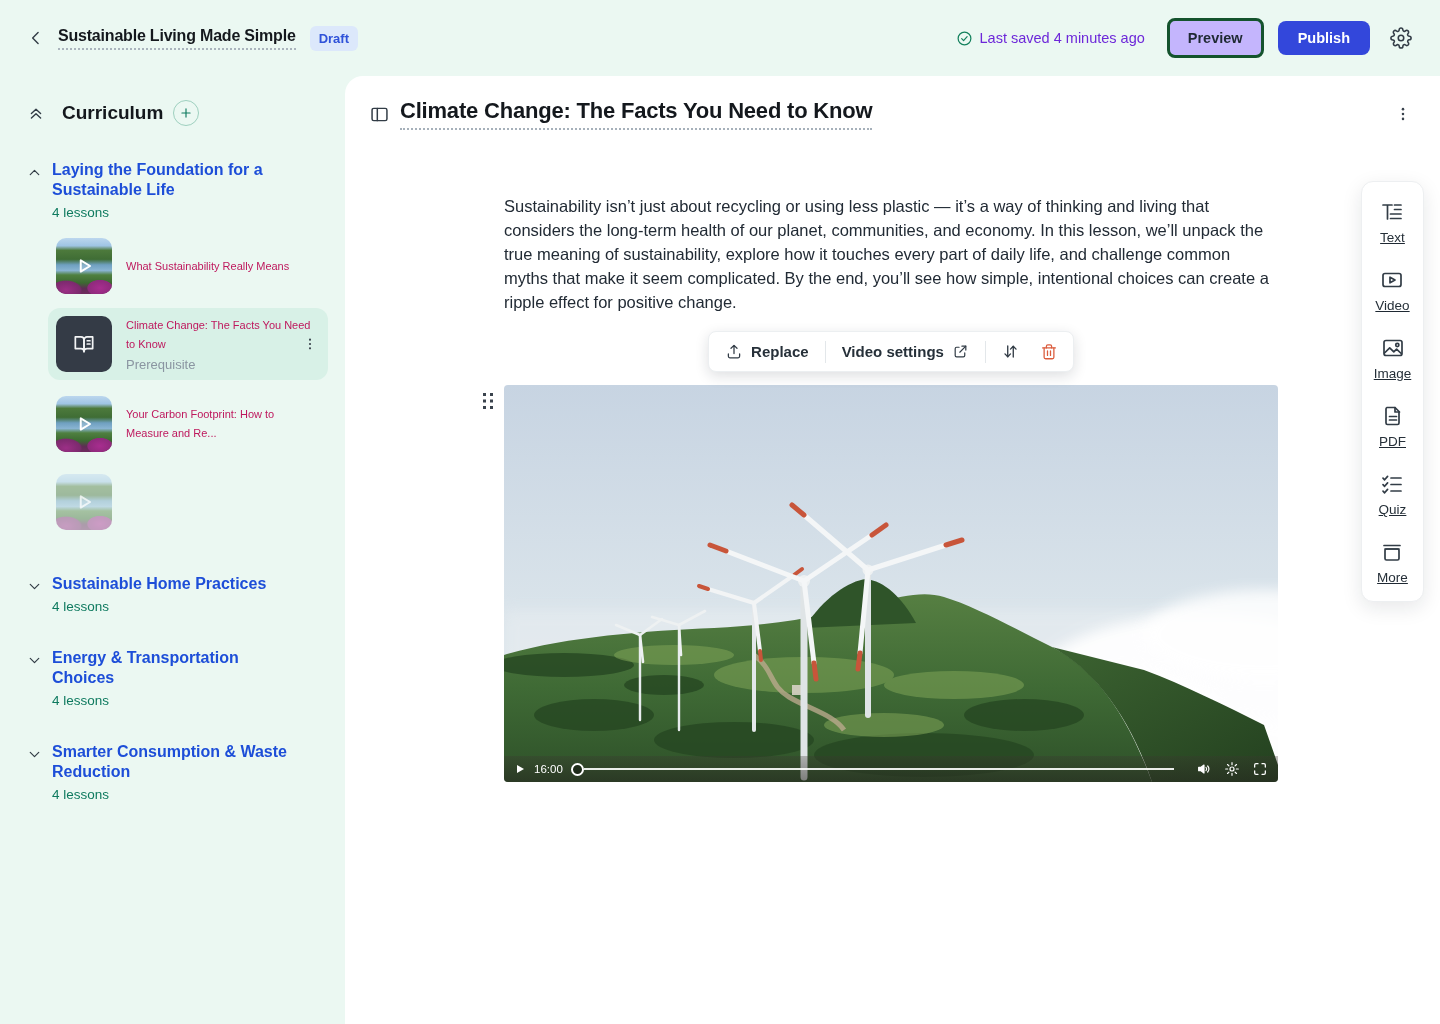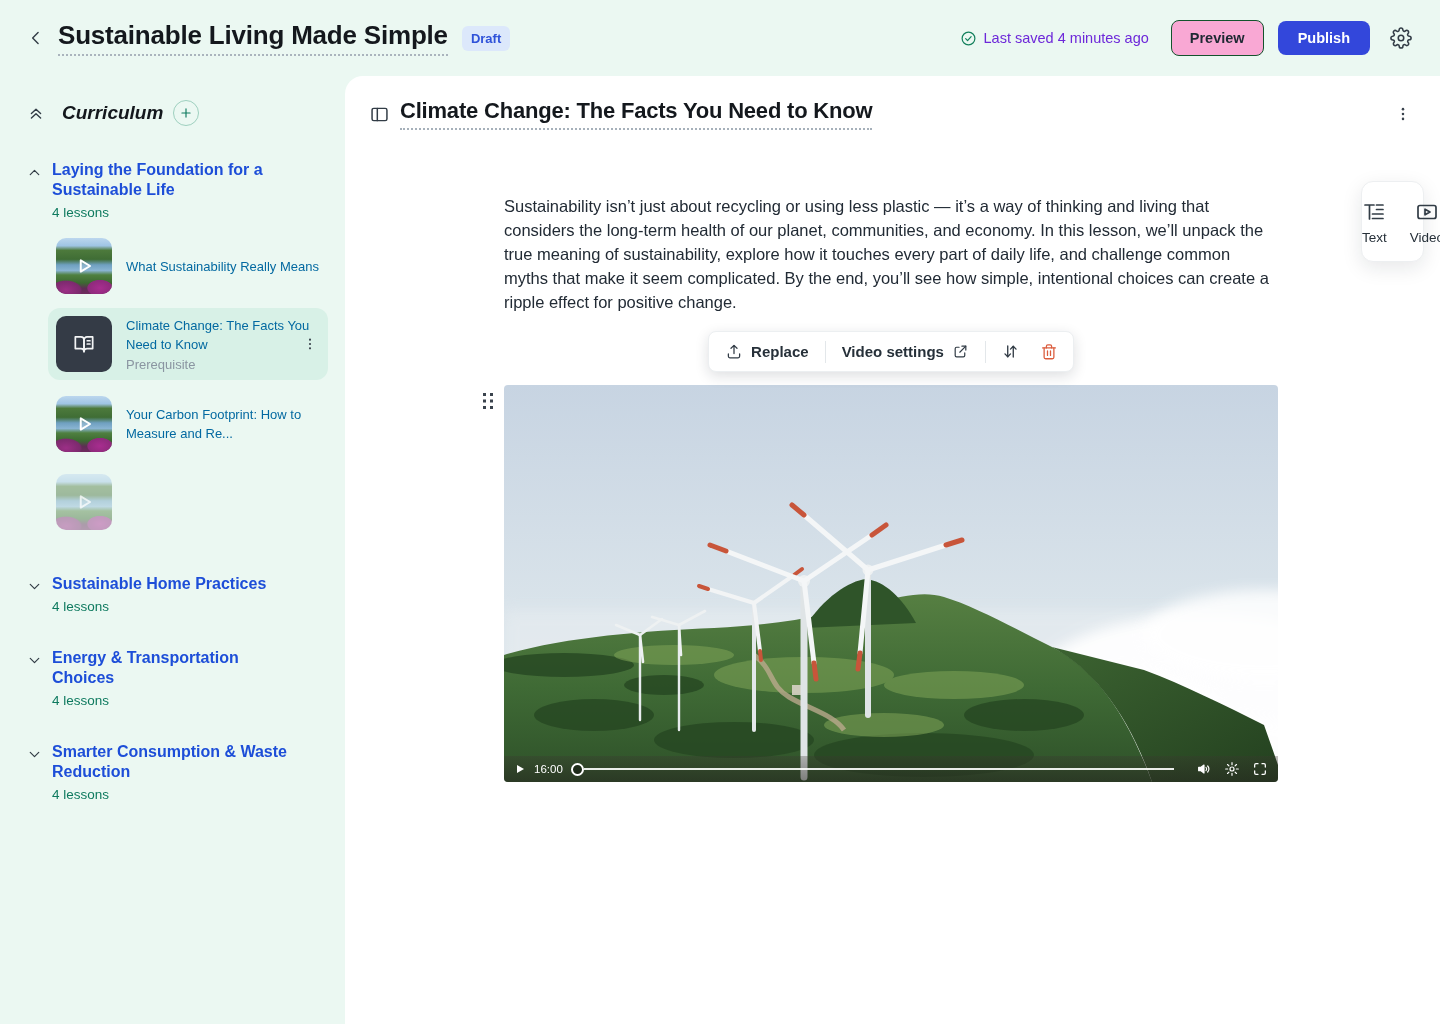--- a/index.html
+++ b/index.html
@@ -4,33 +4,33 @@
 <style>
   * { margin:0; padding:0; box-sizing:border-box; }
   html,body { width:1440px; height:1024px; font-family:"Liberation Sans", sans-serif; background:#EBF8F2; overflow:hidden; color:#1f2933; }
 
   svg { display:block; }
   .ic { stroke:#323c46; stroke-width:1.7; fill:none; stroke-linecap:round; stroke-linejoin:round; }
 
   
   .app-header { position:absolute; left:0; top:0; width:1440px; height:76px; display:flex; align-items:center; padding:0 24px 0 22px; background:#EBF8F2; z-index:5; }
   .back-btn { width:28px; height:28px; display:flex; align-items:center; justify-content:center; cursor:pointer; }
-  .course-title { font-size:26px; font-weight:700; color:#14181d; margin-left:8px; padding-bottom:3px; border-bottom:2px dotted #aab4bd; letter-spacing:-0.2px; }
+  .course-title { font-size:16px; font-weight:700; color:#14181d; margin-left:8px; padding-bottom:3px; border-bottom:2px dotted #aab4bd; letter-spacing:-0.2px; }
   .draft-badge { margin-left:14px; background:#DCE8FB; color:#2F52D9; font-size:13px; font-weight:600; padding:5px 9px; border-radius:6px; }
   .header-right { margin-left:auto; display:flex; align-items:center; gap:14px; }
   .saved { display:flex; align-items:center; gap:7px; color:#6d28d9; font-size:14.5px; margin-right:8px; }
   .btn { font-family:inherit; font-size:14.5px; font-weight:600; border-radius:8px; padding:9px 18px; cursor:pointer; }
-  .btn-preview { background:#f9a8d4; color:#1f2933; border:1px solid #14532d; }
+  .btn-preview { background:#c4b5fd; color:#1f2933; border:3px solid #14532d; }
   .btn-publish { background:#3347DB; color:#fff; border:none; padding:9px 20px; }
   .gear-btn { width:30px; height:30px; display:flex; align-items:center; justify-content:center; cursor:pointer; margin-left:2px; }
 
   
   .sidebar { position:absolute; left:0; top:76px; width:345px; bottom:0; background:#EBF8F2; padding-top:24px; overflow:hidden; }
   .curriculum-head { display:flex; align-items:center; padding:0 20px 0 26px; gap:10px; }
-  .curriculum-title { font-size:19px; font-weight:700; color:#14181d; margin-left:6px;font-style:italic; }
+  .curriculum-title { font-size:19px; font-weight:700; color:#14181d; margin-left:6px; }
   .collapse-all { cursor:pointer; display:flex; }
   .add-section { width:26px; height:26px; border:1.5px solid #9ed0bf; border-radius:50%; display:flex; align-items:center; justify-content:center; cursor:pointer; background:transparent; }
 
   .section { margin-top:34px; }
   .section-head { display:flex; padding:0 20px 0 26px; cursor:pointer; }
   .section-chevron { width:20px; margin-top:4px; flex:none; display:flex; }
   .section-text { margin-left:6px; }
   .section-title { font-size:16px; font-weight:600; color:#1d4ed8; line-height:20px; max-width:245px; }
   .section-meta { font-size:13.5px; font-weight:500; color:#0E7A5F; margin-top:5px; }
 
@@ -41,21 +41,21 @@
   .thumb-art { position:absolute; inset:0;
     background:
       radial-gradient(22px 14px at 44px 50px, #a82d8f 0%, #8e2a7c 55%, transparent 60%),
       radial-gradient(26px 16px at 10px 52px, #9c2f86 0%, #7c2a6e 55%, transparent 62%),
       linear-gradient(180deg, #bcd7ee 0%, #9fc4e4 14%, #4d7a3c 22%, #3f6d35 38%, #6fa0c0 48%, #89b4d2 58%, #4f8040 66%, #3c6a31 80%, #5f2d55 90%, #702a60 100%); }
   .thumb .play-ov { position:absolute; inset:0; display:flex; align-items:center; justify-content:center; }
   .thumb.dark { background:#343B46; display:flex; align-items:center; justify-content:center; }
   .thumb.faded .thumb-art { opacity:.45; }
   .thumb.faded .play-ov { opacity:.75; }
   .lesson-body { margin-left:14px; min-width:0; }
-  .lesson-title { font-size:13px; font-weight:500; color:#0369a1; line-height:19px; }
+  .lesson-title { font-size:11px; font-weight:500; color:#be185d; line-height:19px; }
   .lesson-sub { font-size:13px; color:#8a95a1; margin-top:3px; display:flex; align-items:center; gap:5px; }
   .lesson-kebab { position:absolute; right:10px; top:50%; transform:translateY(-50%); cursor:pointer; }
 
   
   .main { position:absolute; left:345px; top:76px; right:0; bottom:0; background:#ffffff; border-top-left-radius:18px; }
   .lesson-header { display:flex; align-items:center; padding:22px 24px 0 24px; }
   .panel-toggle { cursor:pointer; display:flex; }
   .lesson-h1 { font-size:22px; font-weight:700; color:#14181d; margin-left:10px; padding-bottom:4px; border-bottom:2px dotted #a6b0ba; letter-spacing:-0.2px; }
   .lesson-kebab-main { margin-left:auto; cursor:pointer; padding:4px; }
 
@@ -72,21 +72,21 @@
   .video-frame { position:absolute; inset:0; border-radius:4px; overflow:hidden; }
   .player-bar { position:absolute; left:0; right:0; bottom:0; height:26px; background:linear-gradient(180deg, rgba(60,55,48,.30), rgba(40,38,33,.55)); display:flex; align-items:center; padding:0 10px; gap:8px; }
   .player-time { color:#fff; font-size:11.5px; }
   .scrubber { display:flex; align-items:center; flex:1; }
   .scrub-knob { width:13px; height:13px; border-radius:50%; border:2.5px solid #fff; background:rgba(0,0,0,.35); flex:none; }
   .scrub-track { height:2px; background:rgba(255,255,255,.9); flex:1; margin-right:14px; }
   .player-right { display:flex; align-items:center; gap:12px; }
   .pic { cursor:pointer; display:flex; }
 
   
-  .palette { position:absolute; right:16px; top:105px; width:63px; background:#fff; border:1px solid #edeff1; border-radius:12px; box-shadow:0 6px 20px rgba(20,30,40,.10); padding:18px 0 16px 0; display:flex; flex-direction:row; align-items:center; gap:23px; }
+  .palette { position:absolute; right:16px; top:105px; width:63px; background:#fff; border:1px solid #edeff1; border-radius:12px; box-shadow:0 6px 20px rgba(20,30,40,.10); padding:18px 0 16px 0; display:flex; flex-direction:column; align-items:center; gap:23px;text-decoration:underline; }
   .pal-item { display:flex; flex-direction:column; align-items:center; gap:6px; cursor:pointer; }
   .pal-label { font-size:13.5px; font-weight:500; color:#263039; }
 </style>
 </head>
 <body>
 
 <header class="app-header">
   <div class="back-btn">
     <svg width="20" height="20" viewBox="0 0 24 24">
         <path class="ic" d="M14.5 5.5 8 12l6.5 6.5"></path>

